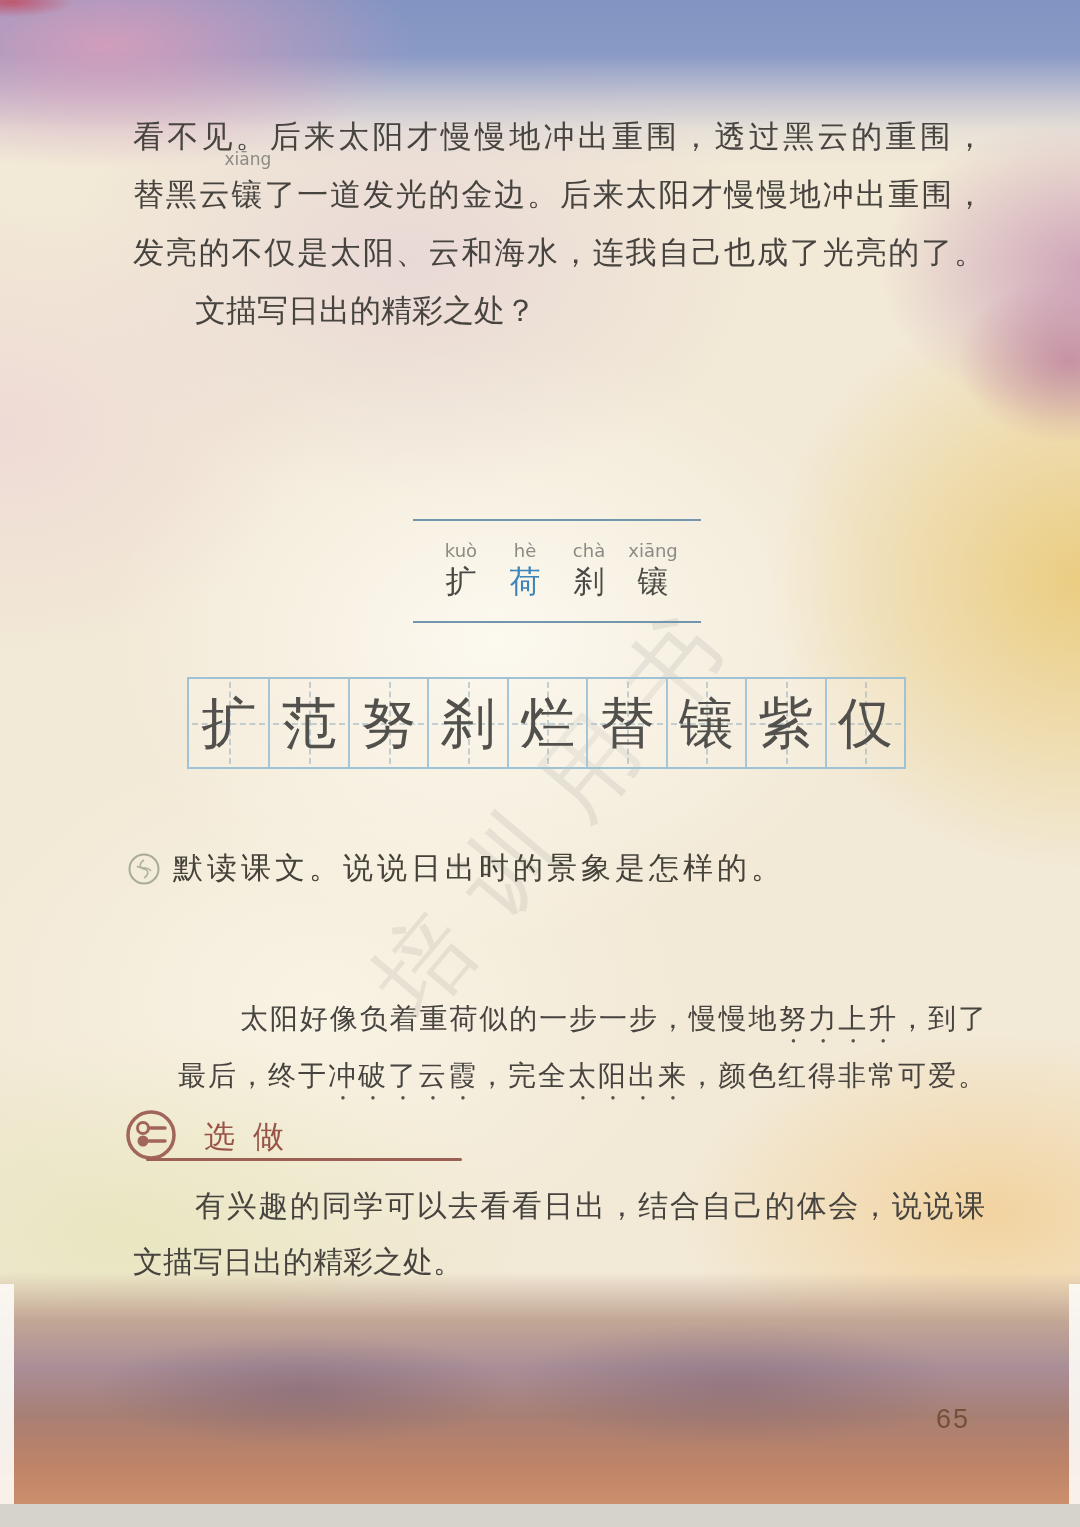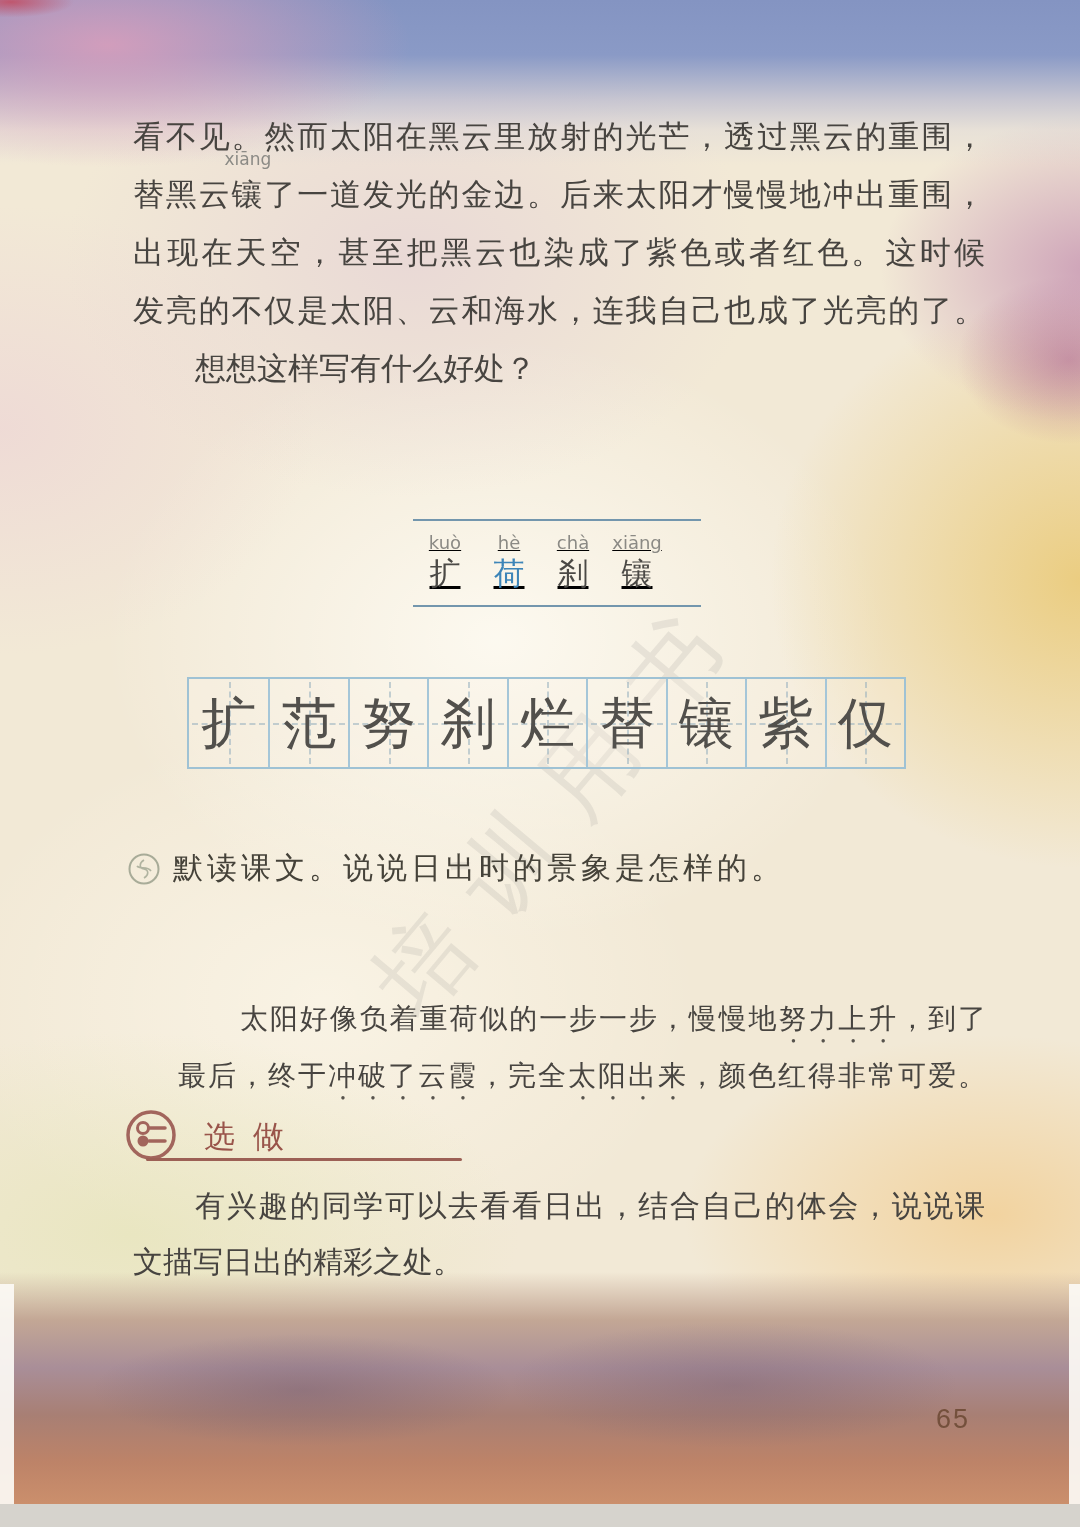--- a/index.html
+++ b/index.html
@@ -59,23 +59,23 @@
   .indent2 { text-indent:62px; }
   .rubywrap { position:relative; }
   .rubytop {
     position:absolute; left:50%; top:-26px; transform:translateX(-50%);
     font-size:17px; line-height:17px; color:#8b8a85;
     font-family:"DejaVu Sans","Liberation Sans",sans-serif;
   }
 
   
   .vocab {
-    position:absolute; left:413px; top:519px; width:288px; height:88px;
+    position:absolute; left:413px; top:519px; width:288px; height:104px;
     border-top:2px solid #7396ad; border-bottom:2px solid #7396ad;
-    display:flex; align-items:center; justify-content:flex-start;text-decoration:underline;
+    display:flex; align-items:center; justify-content:center;
   }
   .vcols { display:flex; }
   .vcol { width:64px; display:flex; flex-direction:column; align-items:center; }
   .vp { font-size:18px; color:#8b8a85; font-family:"DejaVu Sans","Liberation Sans",sans-serif; line-height:22px; }
   .vc { font-size:31px; color:#4b4945; line-height:40px; }
   .vc.hl { color:#3d85b8; }
 
   
   .wgrid {
     position:absolute; left:187px; top:677px; width:719px; height:92px;
@@ -126,25 +126,24 @@
 <body>
 
 <div class="page">
 
   <div class="edge left"></div>
   <div class="edge right"></div>
 
   <div class="watermark">培训用书</div>
 
   <div class="main-text">
-    <div class="tline">看不见。然而太阳在黑云里放射的光芒，透过黑云的重围，</div>
+    <div class="tline">看不见。后来太阳才慢慢地冲出重围，透过黑云的重围，</div>
     <div class="tline"><span>替黑云</span><span class="rubywrap"><span class="rubytop">xiāng</span><span>镶</span></span><span>了一道发光的金边。后来太阳才慢慢地冲出重围，</span></div>
-    <div class="tline">出现在天空，甚至把黑云也染成了紫色或者红色。这时候</div>
     <div class="tline">发亮的不仅是太阳、云和海水，连我自己也成了光亮的了。</div>
-    <div class="tline noj indent2">想想这样写有什么好处？</div>
+    <div class="tline noj indent2">文描写日出的精彩之处？</div>
   </div>
 
   <div class="vocab">
     <div class="vcols">
       <div class="vcol">
         <span class="vp">kuò</span>
         <span class="vc">扩</span>
       </div>
       <div class="vcol">
         <span class="vp">hè</span>

